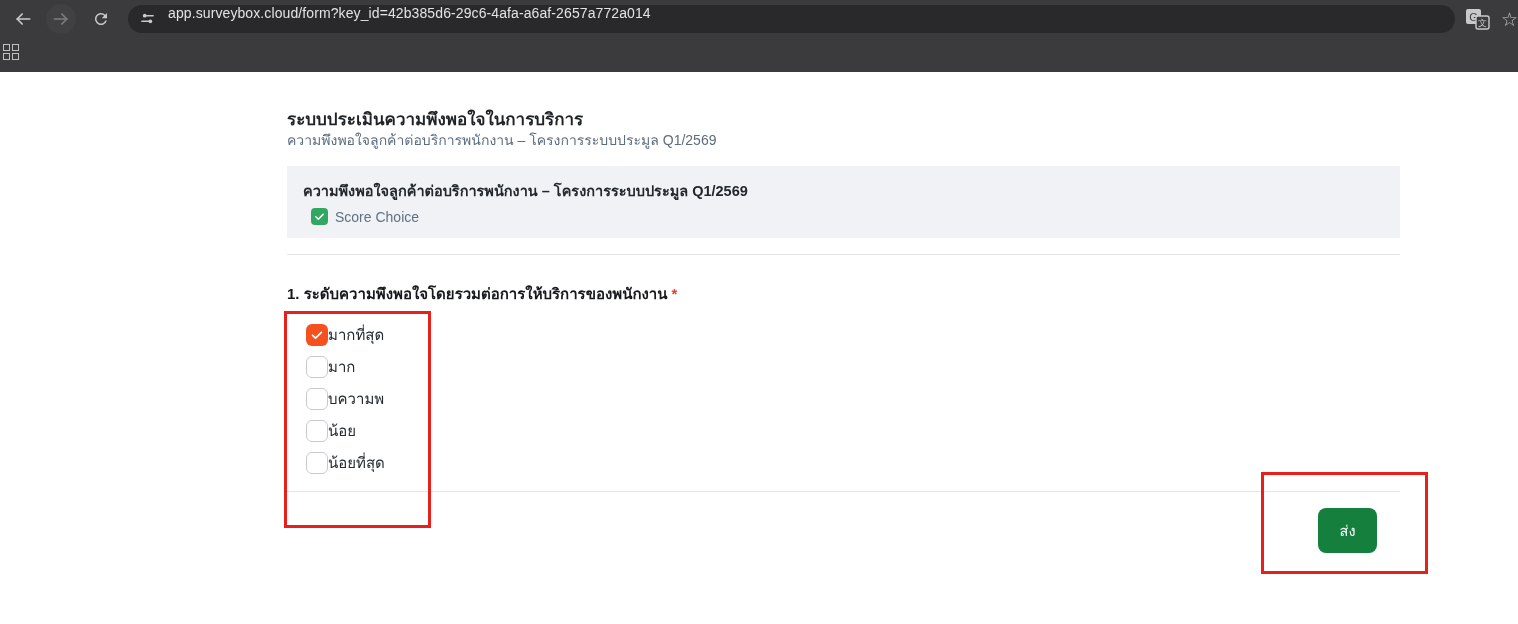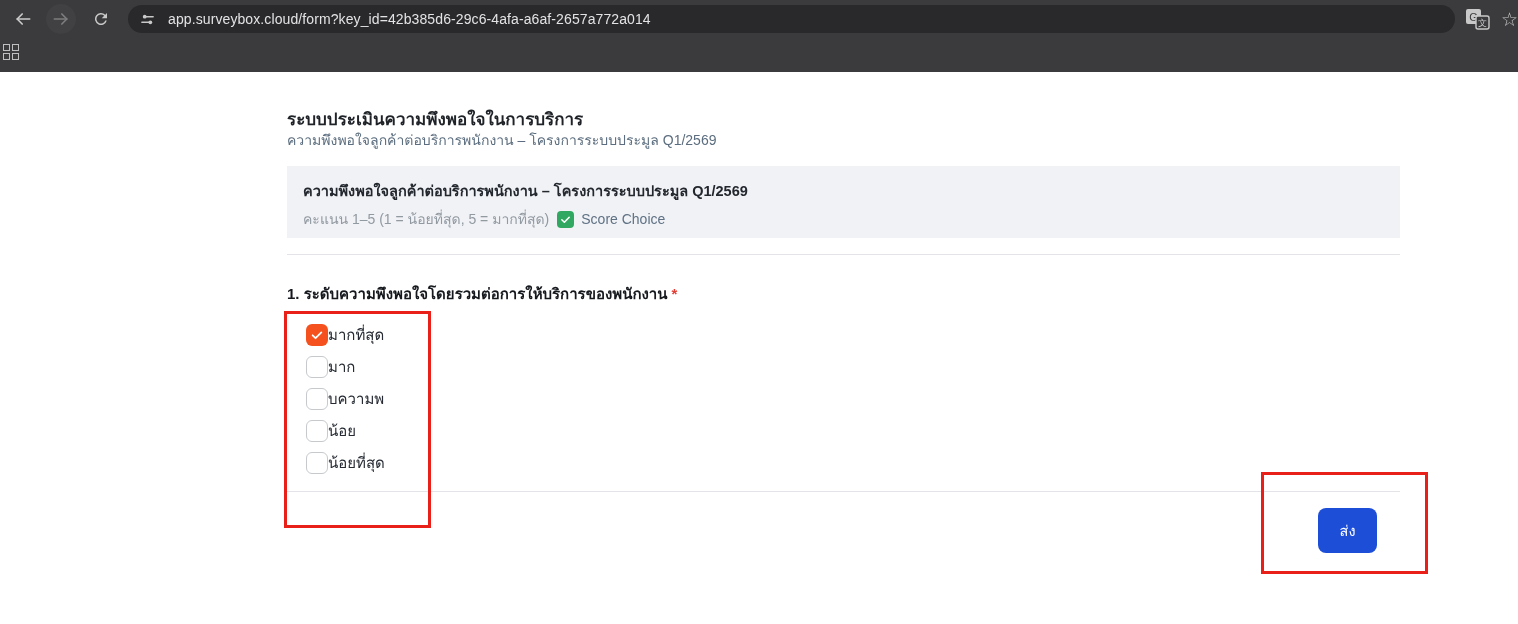--- a/index.html
+++ b/index.html
@@ -24,21 +24,21 @@
     width: 30px; height: 30px; border-radius: 50%;
     display: flex; align-items: center; justify-content: center;
     flex: 0 0 auto; cursor: pointer;
   }
   .nav-btn.back { margin-left: 8px; color: #cbcbcb; }
   .nav-btn.forward { margin-left: 8px; color: #7d7d7f; background: #414143; }
   .nav-btn.reload { margin-left: 10px; color: #c9c9c9; }
   .omnibox {
     margin-left: 12px; height: 28px; width: 1335px;
     background: #29292b; border-radius: 14px;
-    display: flex; align-items: center; cursor: text;
+    display: flex; cursor: text;
   }
   .site-info {
     width: 26px; height: 26px; margin-left: 6px; border-radius: 50%;
     display: flex; align-items: center; justify-content: center; cursor: pointer;
   }
   .url-text {
     margin-left: 8px; color: #e3e3e5; font-size: 14px; letter-spacing: 0.1px;
     white-space: nowrap;
   }
   .chrome-right { display: flex; align-items: center; margin-left: 10px; }
@@ -107,21 +107,21 @@
     width: 22px; height: 22px; border-radius: 6px;
     border: 1.5px solid #c6cacd; background: #ffffff;
     display: flex; align-items: center; justify-content: center;
     flex: 0 0 auto;
   }
   .cb.checked { border: none; background: #f4511e; }
   .option-label { font-size: 15px; color: #262b33; }
 
   .submit-btn {
     position: absolute; left: 1318px; top: 508px; width: 59px; height: 45px;
-    background: #1d4ed8; border: none; border-radius: 8px;
+    background: #15803d; border: none; border-radius: 8px;
     color: #ffffff; font-size: 14.5px; cursor: pointer;
     font-family: inherit;
   }
 
   .anno-rect { position: absolute; border: 3px solid #e9201a; background: transparent; }
   .anno-options { left: 284px; top: 311px; width: 147px; height: 217px; }
   .anno-submit  { left: 1261px; top: 472px; width: 167px; height: 102px; }
 </style>
 </head>
 <body>
@@ -175,21 +175,20 @@
     </div>
   </div>
 </div>
 
 <div class="page-title">ระบบประเมินความพึงพอใจในการบริการ</div>
 <div class="page-subtitle">ความพึงพอใจลูกค้าต่อบริการพนักงาน – โครงการระบบประมูล Q1/2569</div>
 
 <div class="survey-box">
   <div class="survey-box-title">ความพึงพอใจลูกค้าต่อบริการพนักงาน – โครงการระบบประมูล Q1/2569</div>
   <div class="survey-box-sub">
-    <span>คะแนน 1–5 (1 = น้อยที่สุด, 5 = มากที่สุด)</span>
     <span class="badge-check">
       <svg width="11" height="11" viewBox="0 0 24 24" fill="none" stroke="#ffffff" stroke-width="3.4" stroke-linecap="round" stroke-linejoin="round">
           <path d="M4 12.5l5.5 5.5L20 7"></path>
         </svg>
     </span>
     <span class="badge-label">Score Choice</span>
   </div>
 </div>
 
 <div class="divider divider-1"></div>

